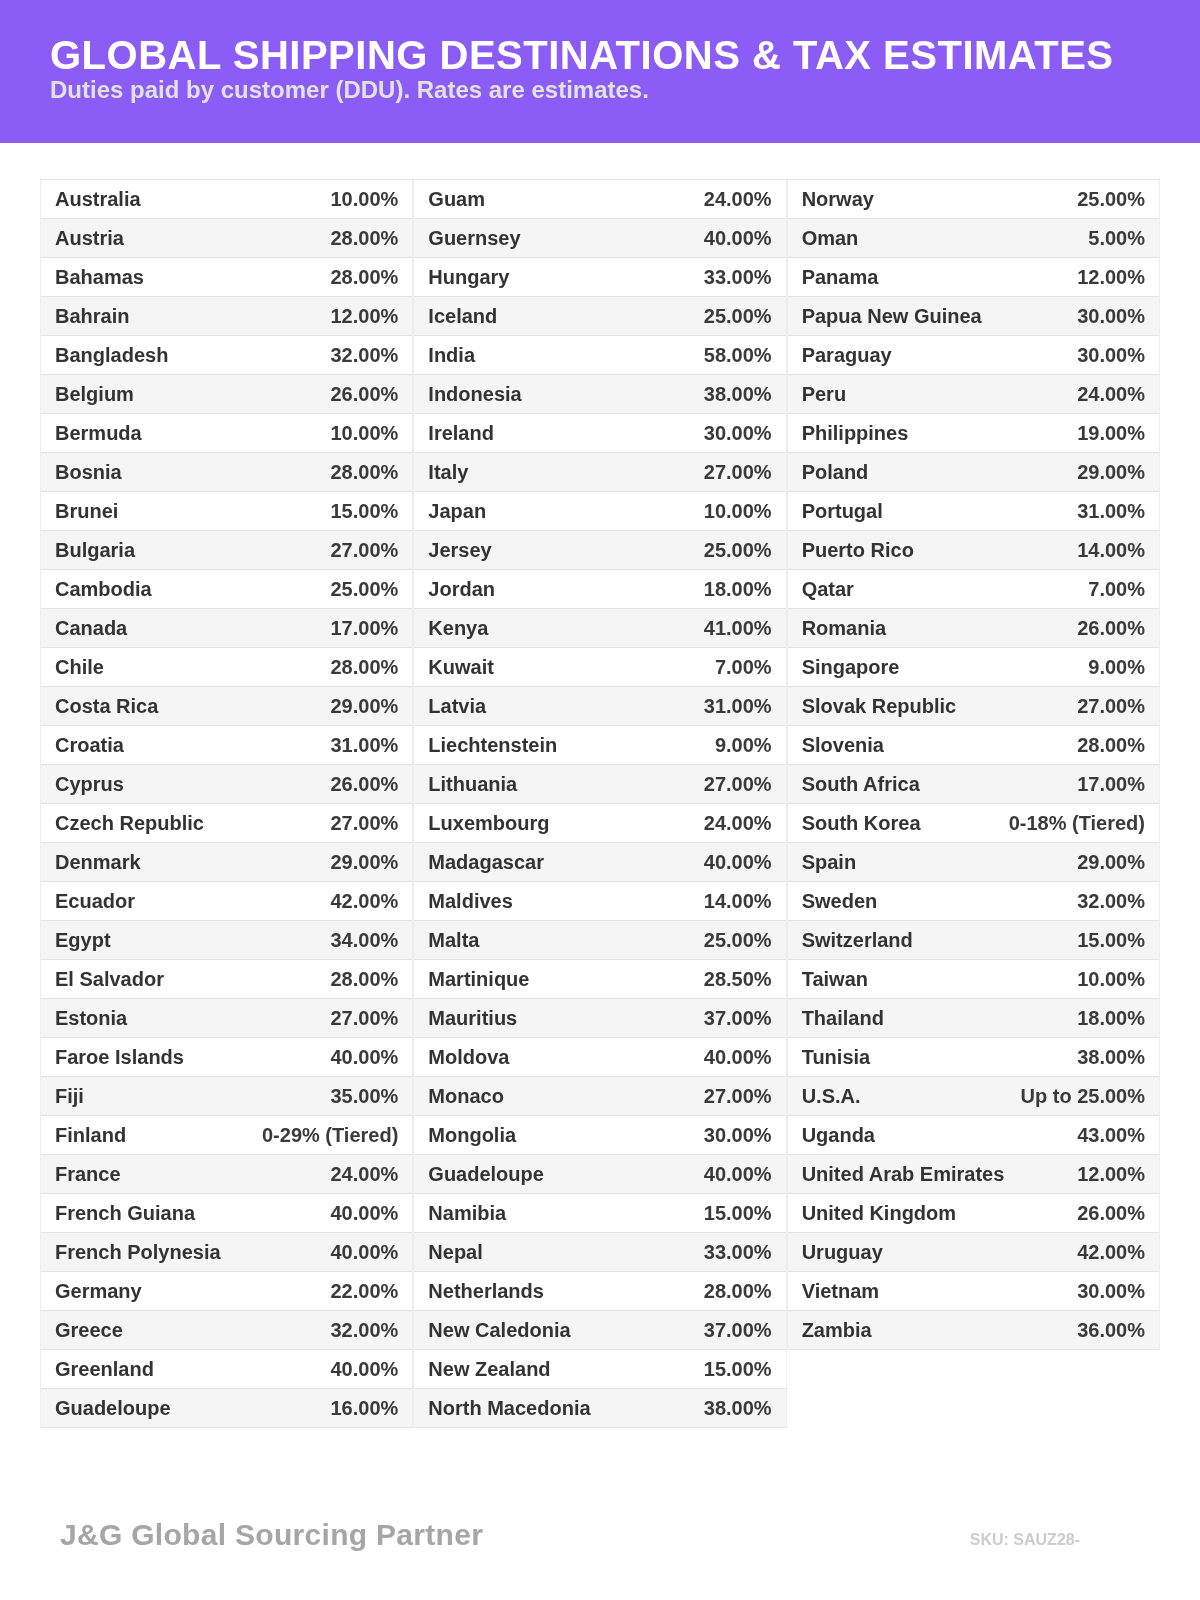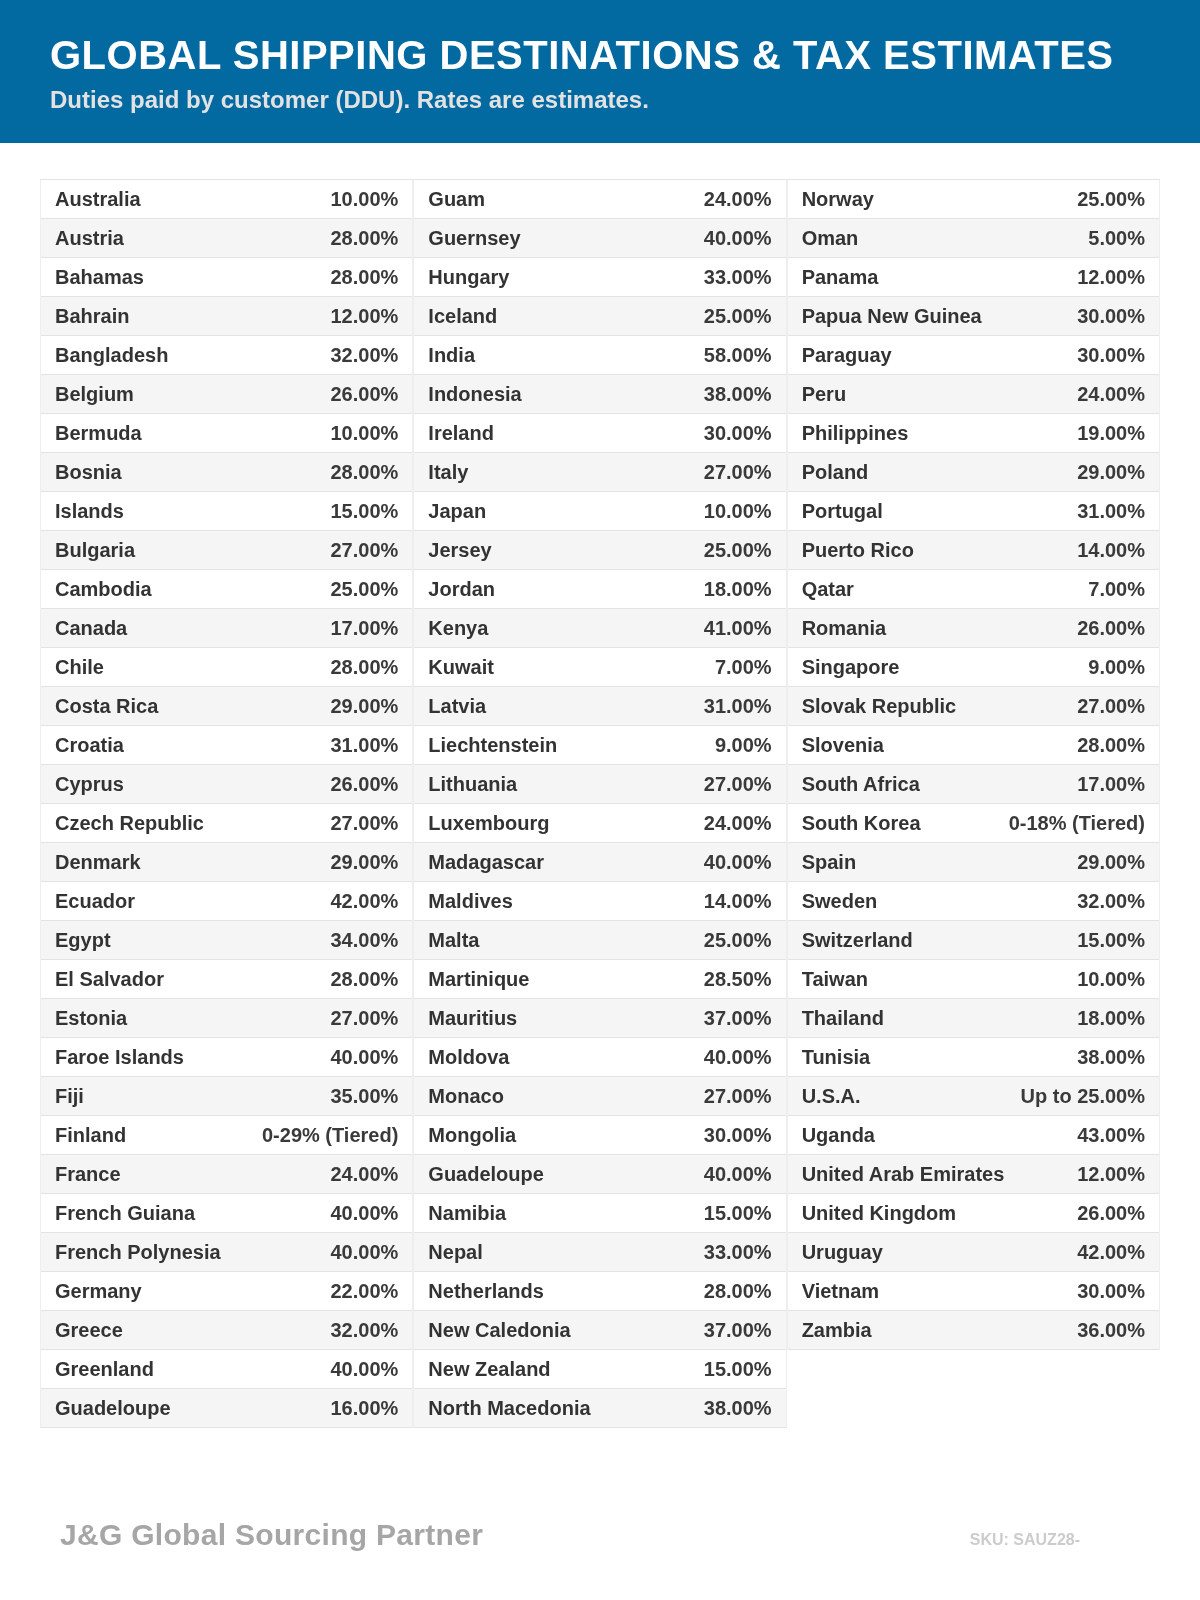--- a/index.html
+++ b/index.html
@@ -7,38 +7,37 @@
     width: 1200px;
     height: 1600px;
     background: #ffffff;
     font-family: "Liberation Sans", "DejaVu Sans", sans-serif;
     position: relative;
     overflow: hidden;
   }
 
   
   .hero {
-    background: #0369a1;
+    background: #8b5cf6;
     color: #ffffff;
     padding: 34px 50px 30px 50px;
     height: 143px;
     box-sizing: border-box;
   }
   .hero-title {
     font-size: 40px;
     font-weight: 800;
     letter-spacing: 0.5px;
     line-height: 1.05;
     margin: 0;
   }
   .hero-subtitle {
     font-size: 24px;
     font-weight: 600;
     color: #e2e2e2;
-    margin-top: 10px;
   }
 
   
   .table-wrap {
     padding: 36px 40px 0 40px;
     display: flex;
     gap: 0;
     align-items: flex-start;
   }
   .col {
@@ -131,21 +130,21 @@
       </div>
       <div class="row">
         <span class="country">Bermuda</span>
         <span class="rate">10.00%</span>
       </div>
       <div class="row">
         <span class="country">Bosnia</span>
         <span class="rate">28.00%</span>
       </div>
       <div class="row">
-        <span class="country">Islands</span>
+        <span class="country">Brunei</span>
         <span class="rate">15.00%</span>
       </div>
       <div class="row">
         <span class="country">Bulgaria</span>
         <span class="rate">27.00%</span>
       </div>
       <div class="row">
         <span class="country">Cambodia</span>
         <span class="rate">25.00%</span>
       </div>

